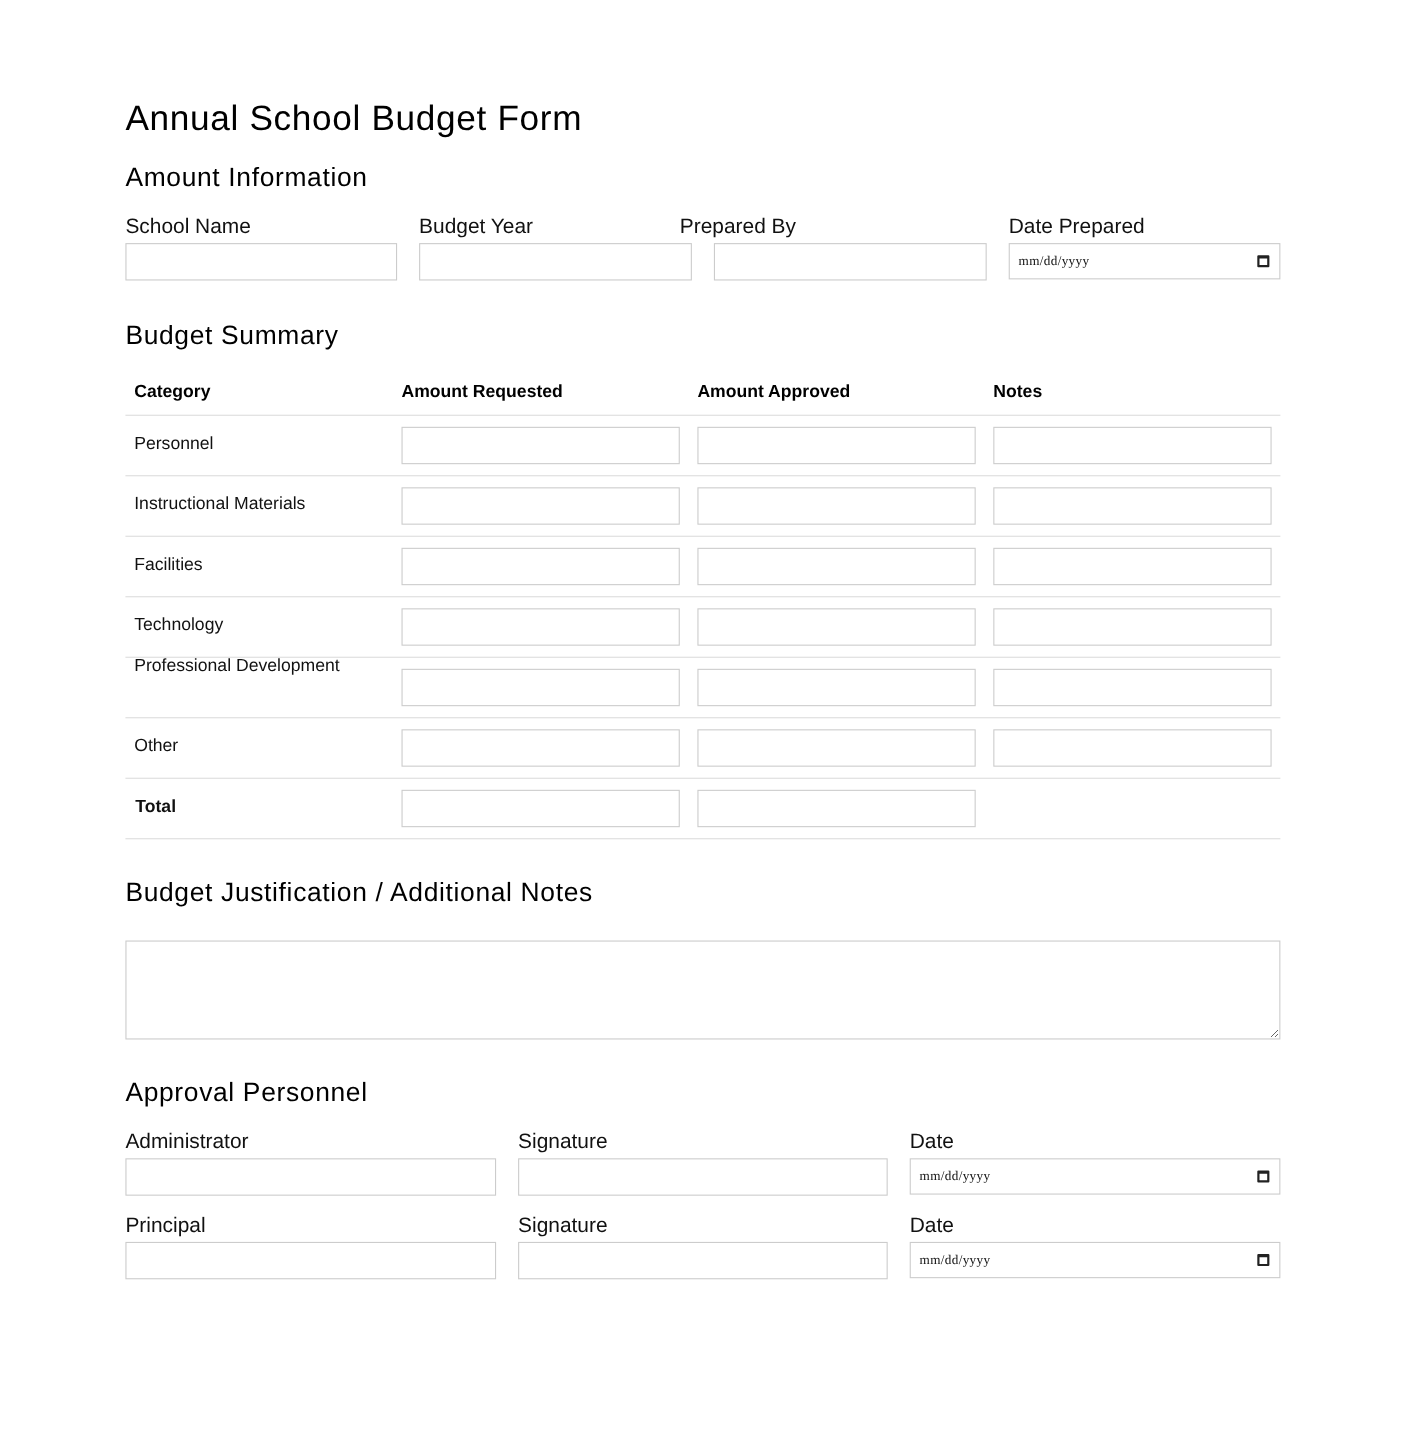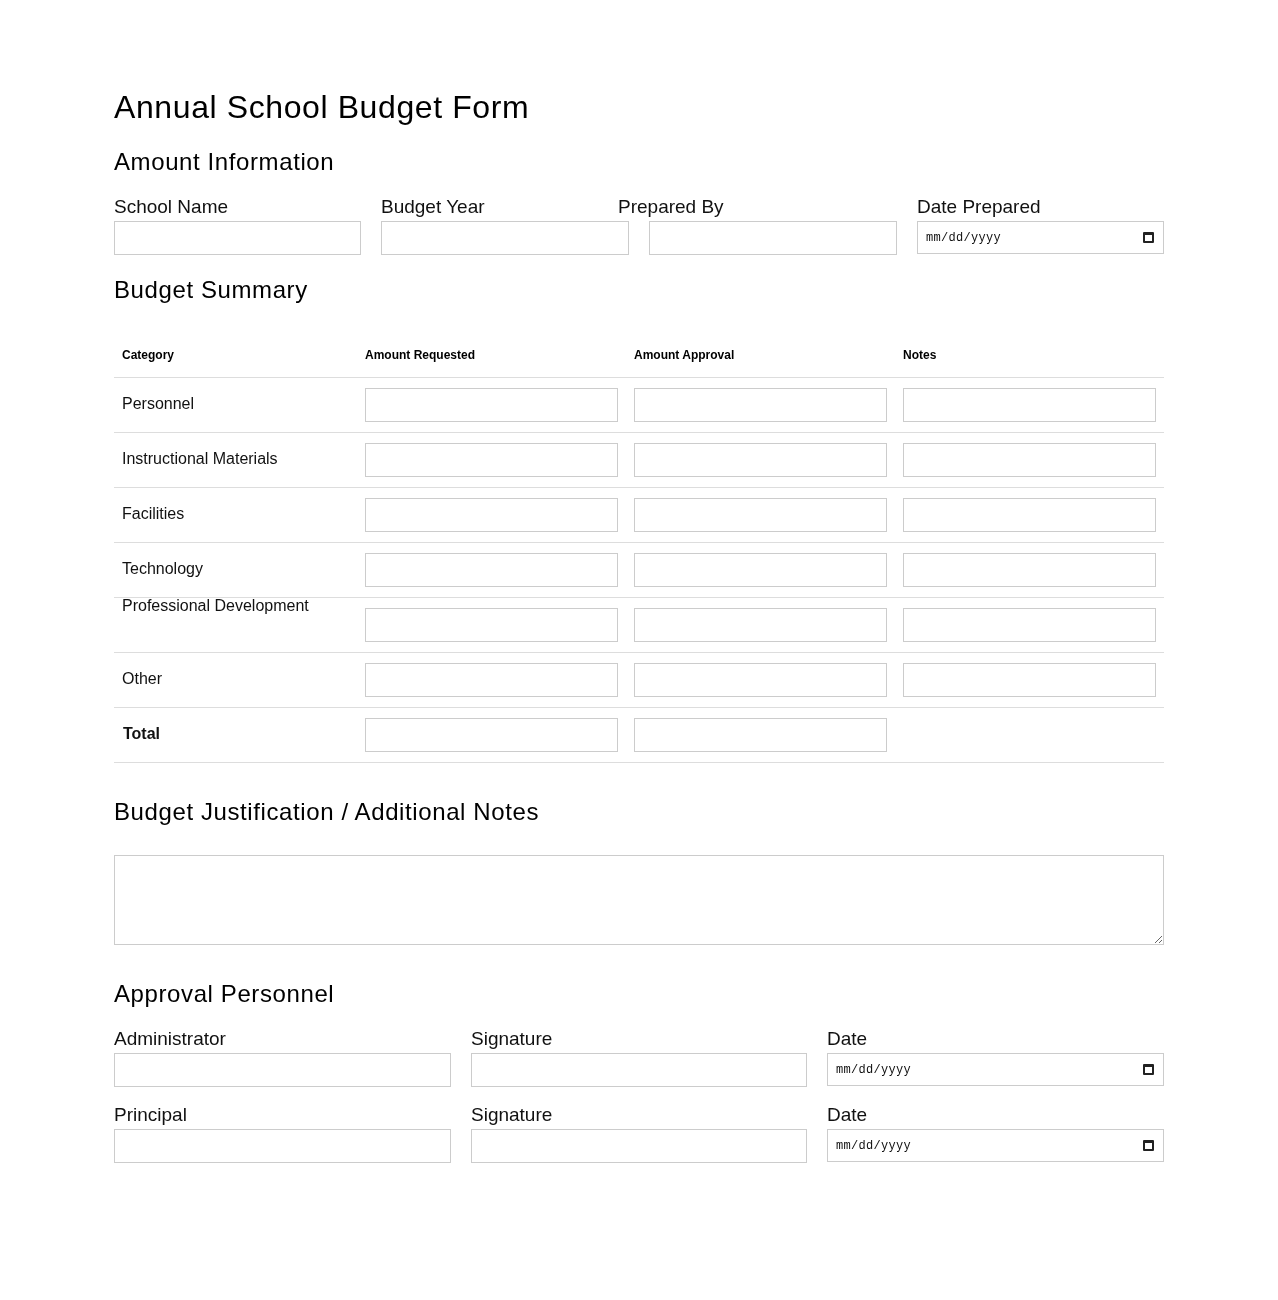--- a/index.html
+++ b/index.html
@@ -20,23 +20,23 @@
   }
   .lbl { position: absolute; font-size: 19px; color: #111; }
   .inp {
     position: absolute; height: 34px; border: 1px solid #cccccc; background: #fff;
     font-family: "Liberation Sans", sans-serif; font-size: 14px; padding: 0 8px; margin: 0;
   }
   .date {
     position: absolute; height: 33px; border: 1px solid #cccccc; background: #fff;
     display: flex; align-items: center; justify-content: space-between; padding: 0 9px 0 8px;
   }
-  .date .ph { font-family: Liberation Mono, monospace; font-size: 12px; color: #111; letter-spacing: 0.3px; text-align: center; }
+  .date .ph { font-family: Liberation Serif, serif; font-size: 12px; color: #111; letter-spacing: 0.3px; text-align: center; }
   .cal { width: 11px; height: 11px; border: 2px solid #222; border-top-width: 3px; border-radius: 1px; }
-  .th { position: absolute; top: 348px; font-size: 12px; font-weight: bold; color: #000; }
+  .th { position: absolute; top: 348px; font-size: 16px; font-weight: bold; color: #000; }
   .rule { position: absolute; left: 0; width: 1050px; height: 1px; background: #dddddd; }
   .cat { position: absolute; left: 8px; font-size: 16px; color: #111; }
   .cat.bold { font-weight: bold; left: 9px; }
   textarea.ta {
     position: absolute; left: 0; top: 855px; width: 1050px; height: 90px;
     border: 1px solid #cccccc; resize: vertical; margin: 0;
     font-family: "Liberation Sans", sans-serif;
   }
 </style>
 </head>
@@ -56,26 +56,26 @@
 
   <span class="lbl" style="left:504px;top:196px">Prepared By</span>
   <input class="inp" style="left: 535px; top: 221px; width: 248px;" value="">
 
   <span class="lbl" style="left:803px;top:196px">Date Prepared</span>
   <div class="date" style="left:803px;top:221px;width:247px">
     <span class="ph">mm/dd/yyyy</span>
     <span class="cal"></span>
   </div>
 
-  <h2 style="top:276px">Budget Summary</h2>
+  <h2 style="top:292px">Budget Summary</h2>
 
   <div>
     <span class="th" style="left:8px">Category</span>
     <span class="th" style="left:251px">Amount Requested</span>
-    <span class="th" style="left:520px">Amount Approval</span>
+    <span class="th" style="left:520px">Amount Approved</span>
     <span class="th" style="left:789px">Notes</span>
     <div class="rule" style="top:377px"></div>
 
     <div>
       <span class="cat" style="top:395px">Personnel</span>
       <input class="inp" style="left: 251px; top: 388px; width: 253px;" value="">
       <input class="inp" style="left: 520px; top: 388px; width: 253px;" value="">
       <input class="inp" style="left: 789px; top: 388px; width: 253px;" value="">
       <div class="rule" style="top:432px"></div>
     </div>

